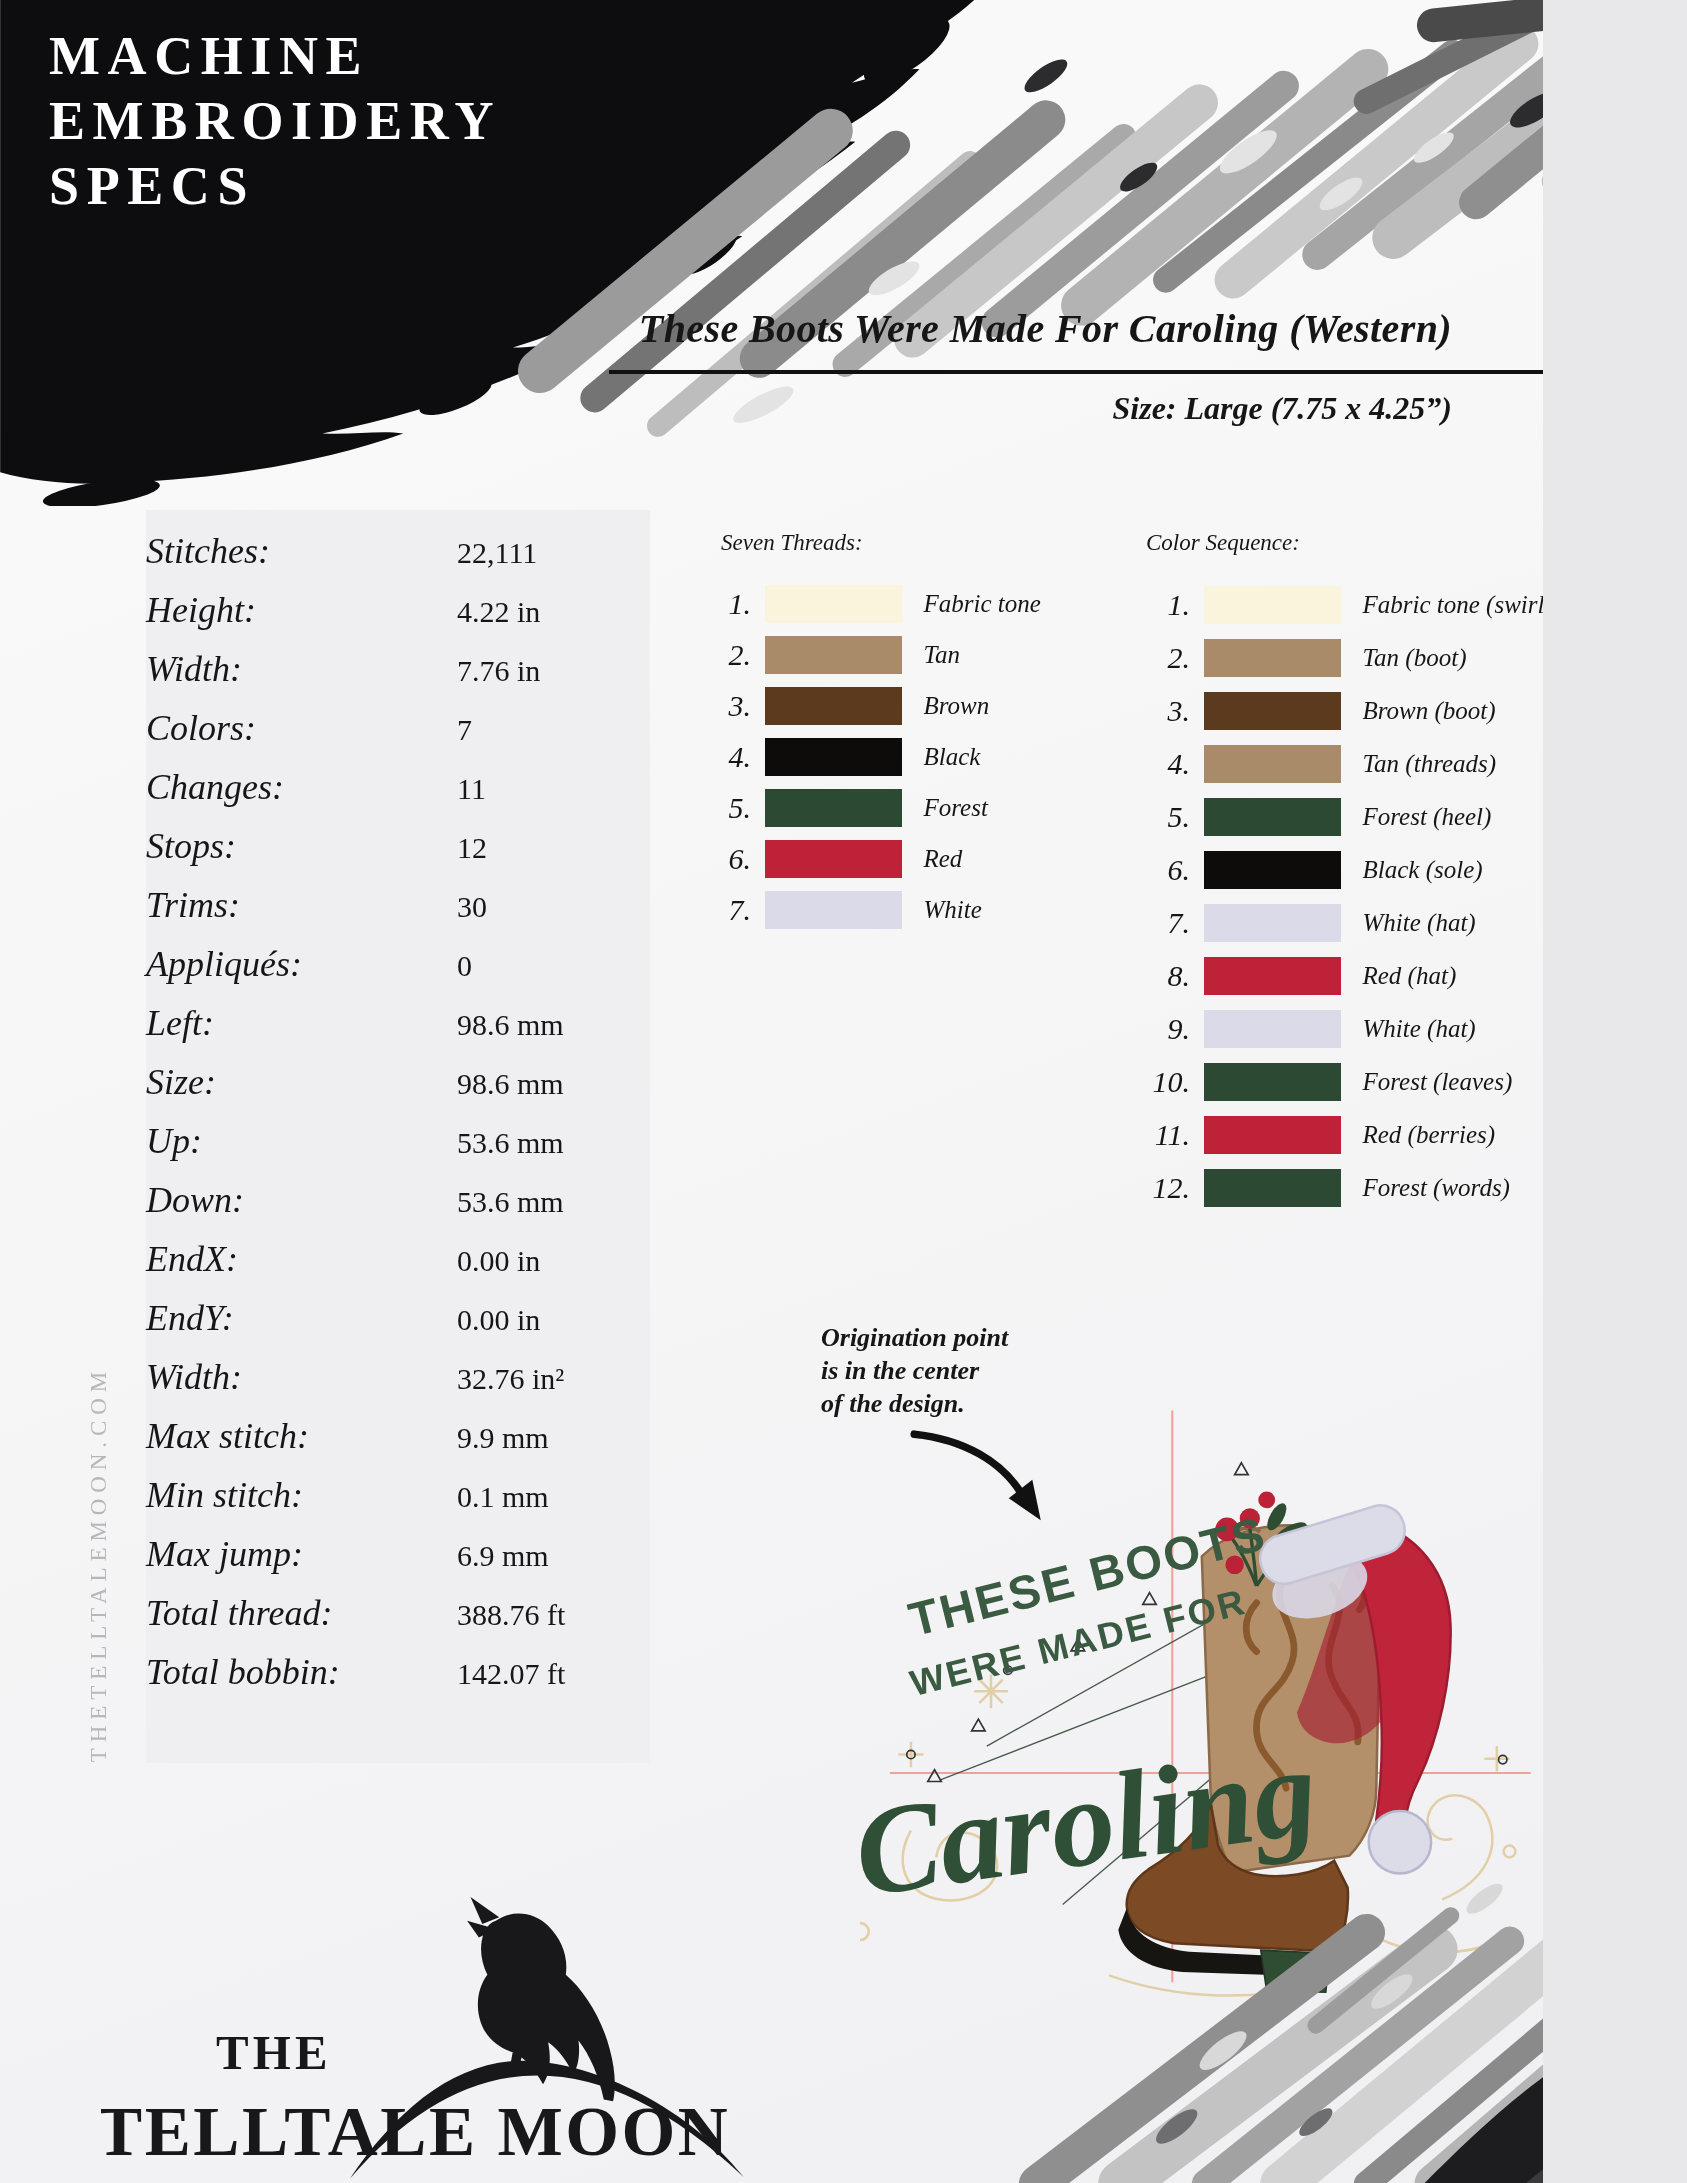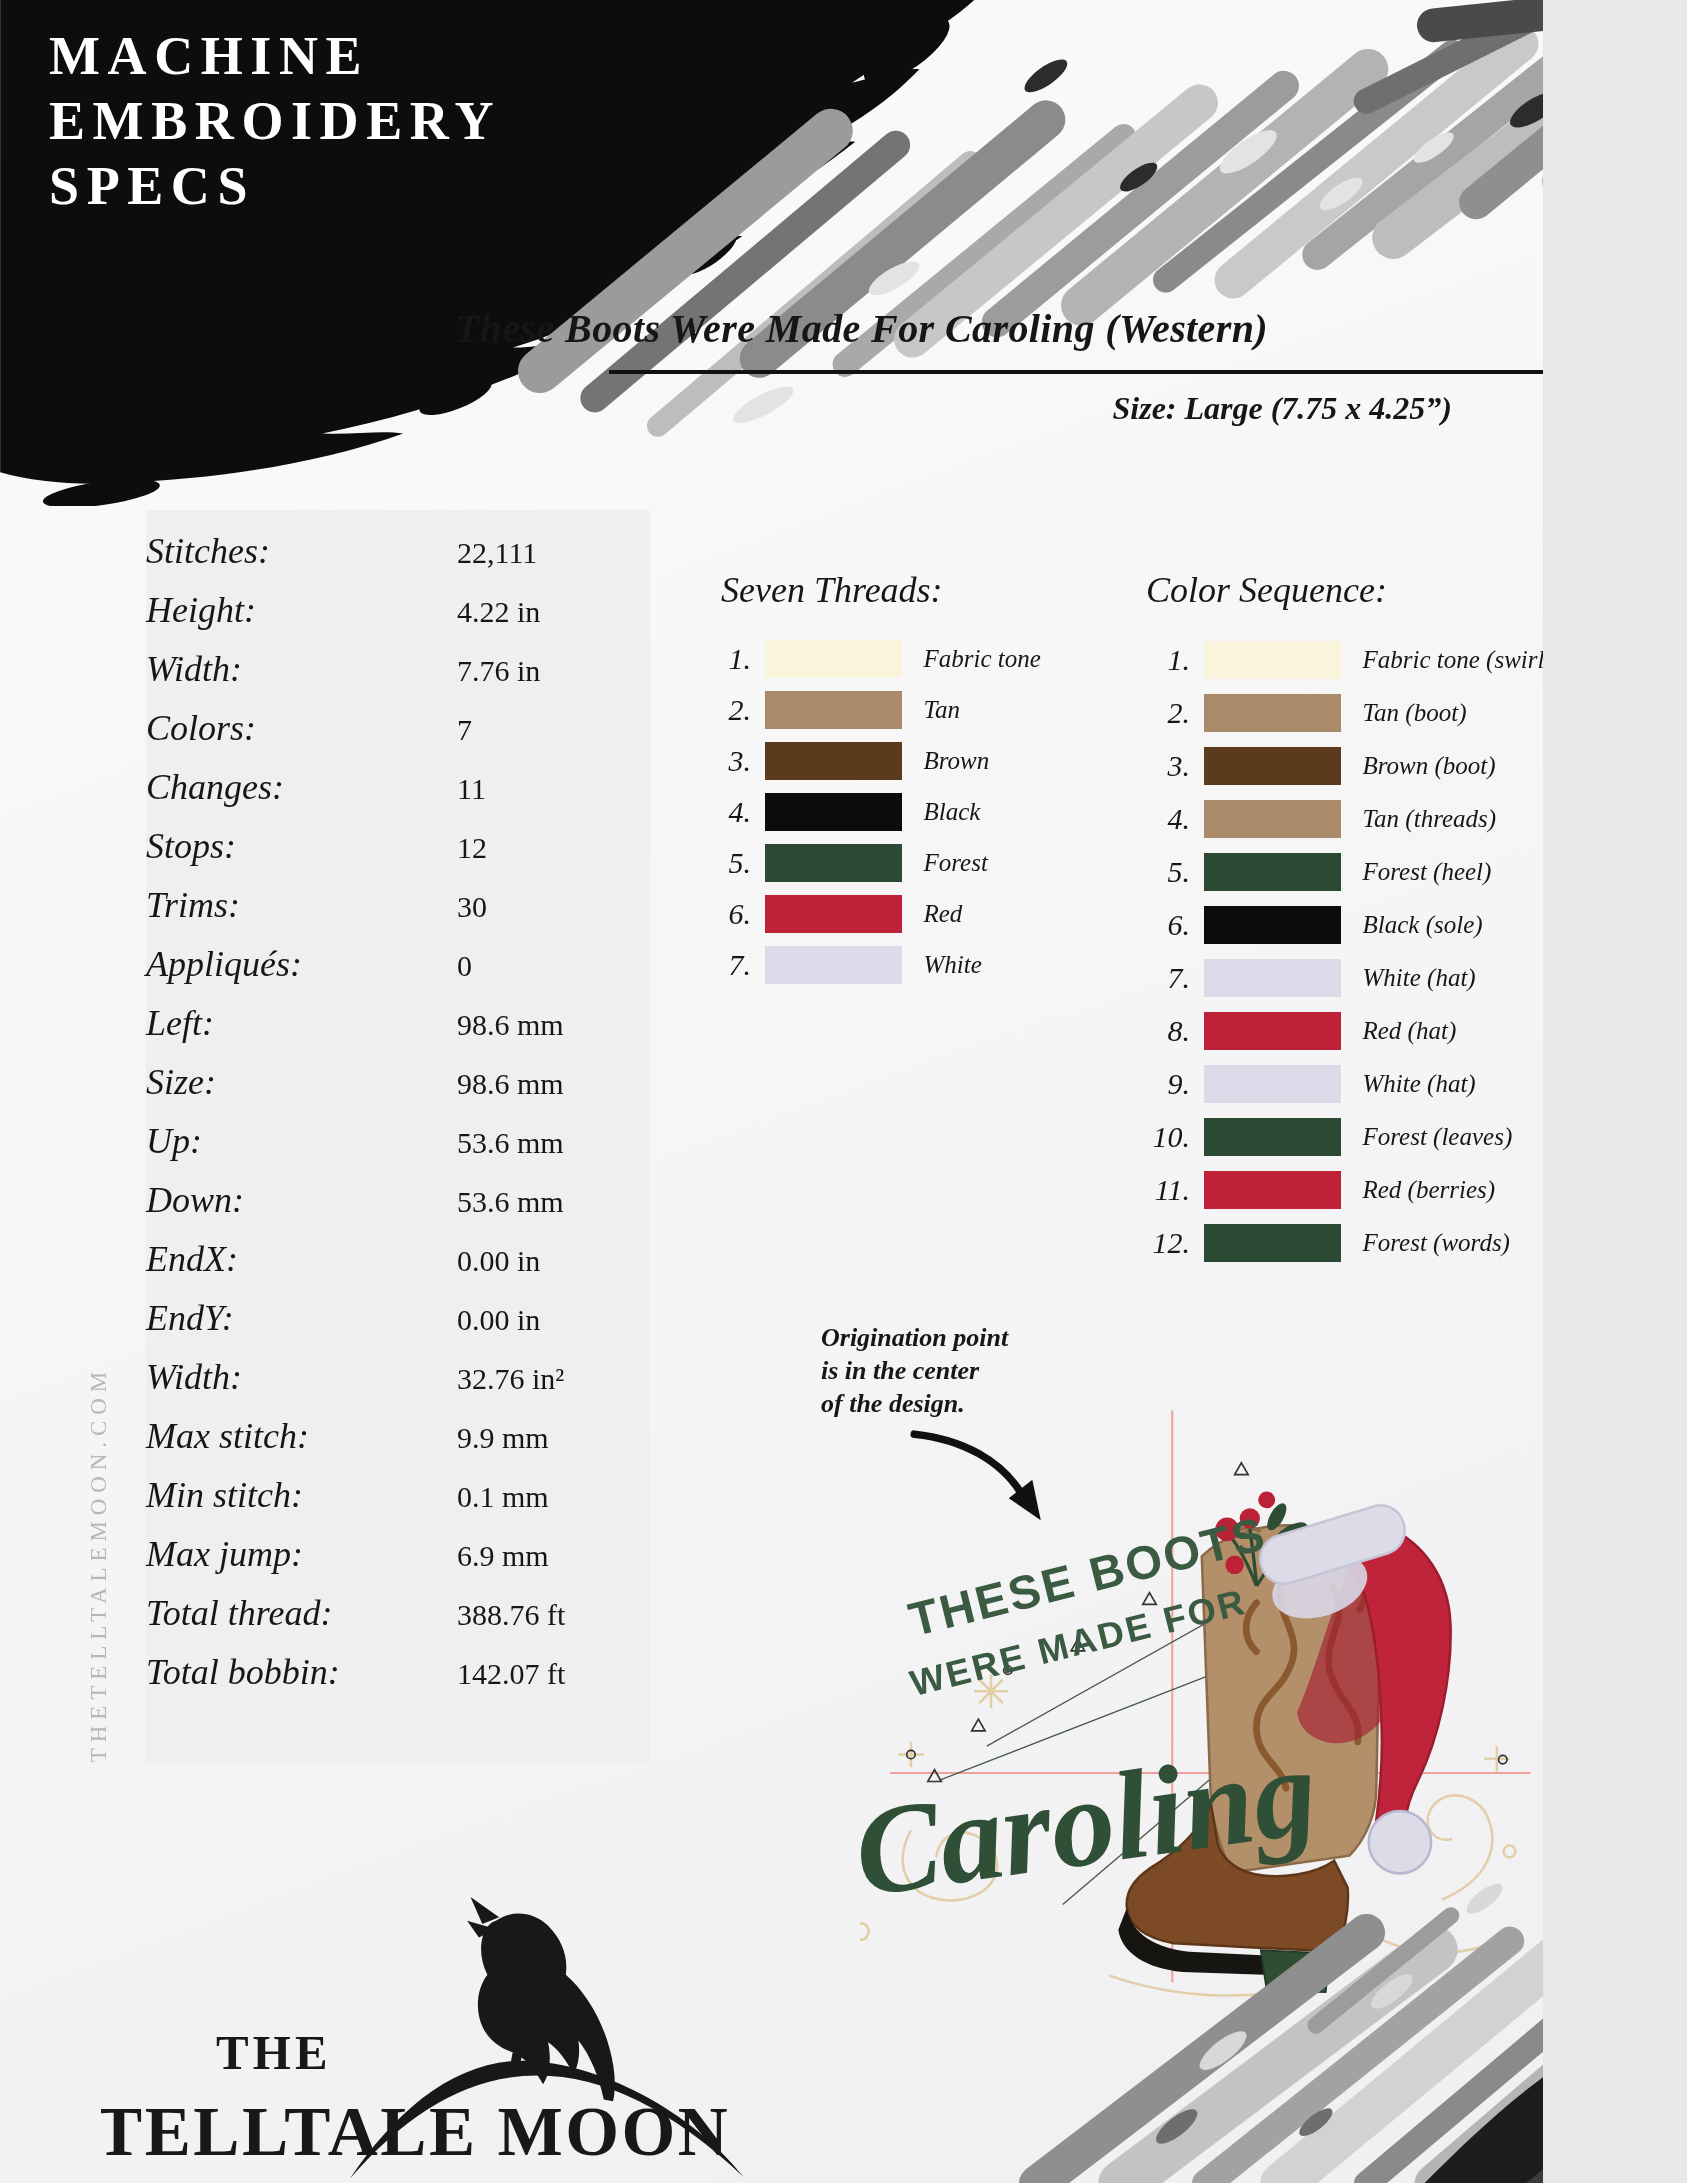--- a/index.html
+++ b/index.html
@@ -11,21 +11,21 @@
   svg{display:block}
   .abs{position:absolute}
 
   
   .brand-title{
     position:absolute;left:49px;top:23.6px;color:#fff;
     font-family:"Liberation Serif",serif;font-weight:bold;
     font-size:54px;line-height:65px;letter-spacing:7.6px;
   }
   .design-title{
-    position:absolute;right:91px;top:305px;width:1181px;text-align:center;
+    position:absolute;right:91px;top:305px;width:1181px;text-align:right;
     font-size:40px;font-style:italic;font-weight:bold;letter-spacing:0.4px;
   }
   .title-rule{position:absolute;left:609px;top:370px;width:988px;height:4.2px;background:#111;}
   .size-line{
     position:absolute;right:91px;top:390px;width:759px;text-align:right;
     font-size:32px;font-style:italic;font-weight:bold;
   }
 
   
   .specs-panel{
@@ -33,21 +33,21 @@
     background:#efeff1;padding-top:20px;box-sizing:border-box;
   }
   .spec-row{display:flex;align-items:baseline;height:59px;}
   .spec-label{width:272px;font-style:italic;font-size:36px;}
   .spec-value{margin-left:39px;font-size:30px;}
 
   
   .swatch-col{position:absolute;}
   .threads{left:721px;top:530px;width:405px;}
   .sequence{left:1146px;top:530px;width:523px;}
-  .swatch-heading{font-style:italic;font-size:36px;margin-bottom:22px;margin-top:39px;}
+  .swatch-heading{font-style:italic;font-size:23px;margin-bottom:22px;}
   .swatch-row{display:flex;align-items:center;}
   .threads .swatch-row{height:51px;}
   .sequence .swatch-row{height:53px;}
   .swatch-num{font-style:italic;font-size:30px;text-align:right;}
   .threads .swatch-num{width:30px;}
   .sequence .swatch-num{width:44px;}
   .swatch{width:137px;height:38px;margin-left:13.5px;flex:none;}
   .swatch-label{margin-left:22px;font-style:italic;font-size:25px;white-space:nowrap;}
 
   

